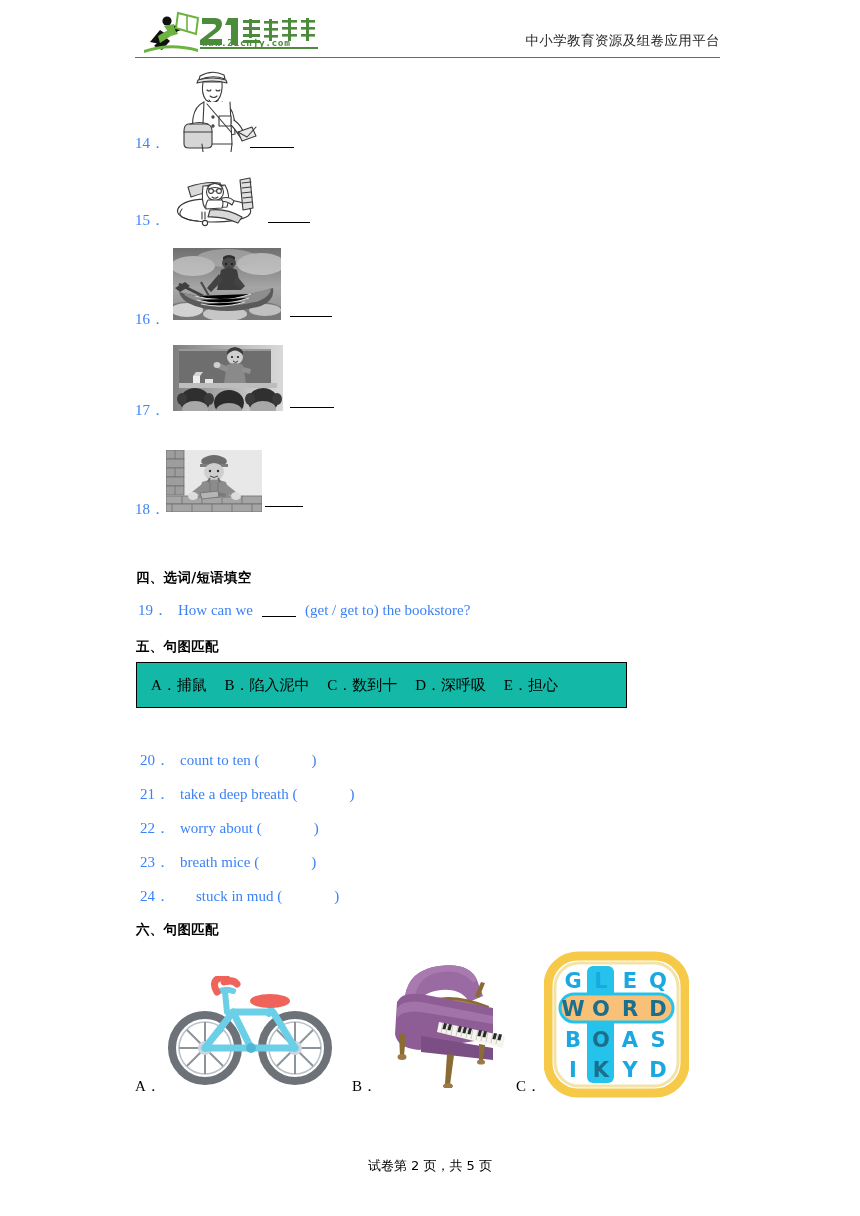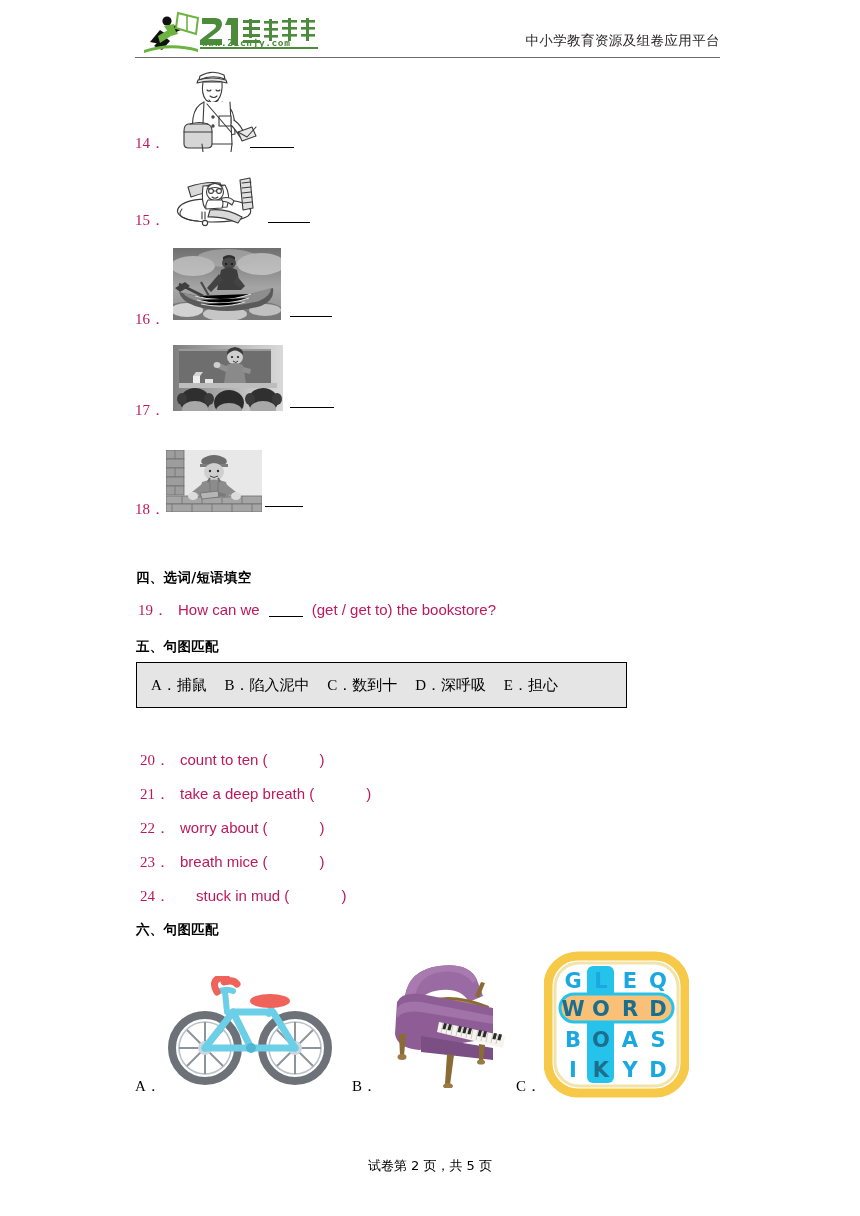--- a/index.html
+++ b/index.html
@@ -53,27 +53,27 @@
     top: 57px;
     width: 585px;
     height: 0;
     border-top: 1.6px solid #6b6b6b;
   }
 
   
   .qnum {
     font-family: "Liberation Serif", serif;
     font-size: 15px;
-    color: #be185d;
+    color: #3b82f6;
     white-space: nowrap;
   }
   .qtext {
-    font-family: Liberation Sans, sans-serif;
+    font-family: Liberation Serif, serif;
     font-size: 15px;
-    color: #be185d;
+    color: #3b82f6;
     white-space: nowrap;
   }
   .section-head {
     position: absolute;
     font-family: "DejaVu Sans", sans-serif;
     font-weight: bold;
     font-size: 13.5px;
     color: #000;
     white-space: nowrap;
     letter-spacing: 0.3px;
@@ -104,21 +104,21 @@
     background: #9a9a9a;
     overflow: hidden;
     position: relative;
   }
 
   
   .option-box {
     position: absolute;
     box-sizing: border-box;
     border: 1.2px solid #000;
-    background: #e5e5e5;
+    background: #14b8a6;
   }
   .option-box .inner {
     position: absolute;
     left: 14px;
     top: 50%;
     transform: translateY(-50%);
     font-family: "Liberation Serif", serif;
     font-size: 15px;
     white-space: nowrap;
   }

